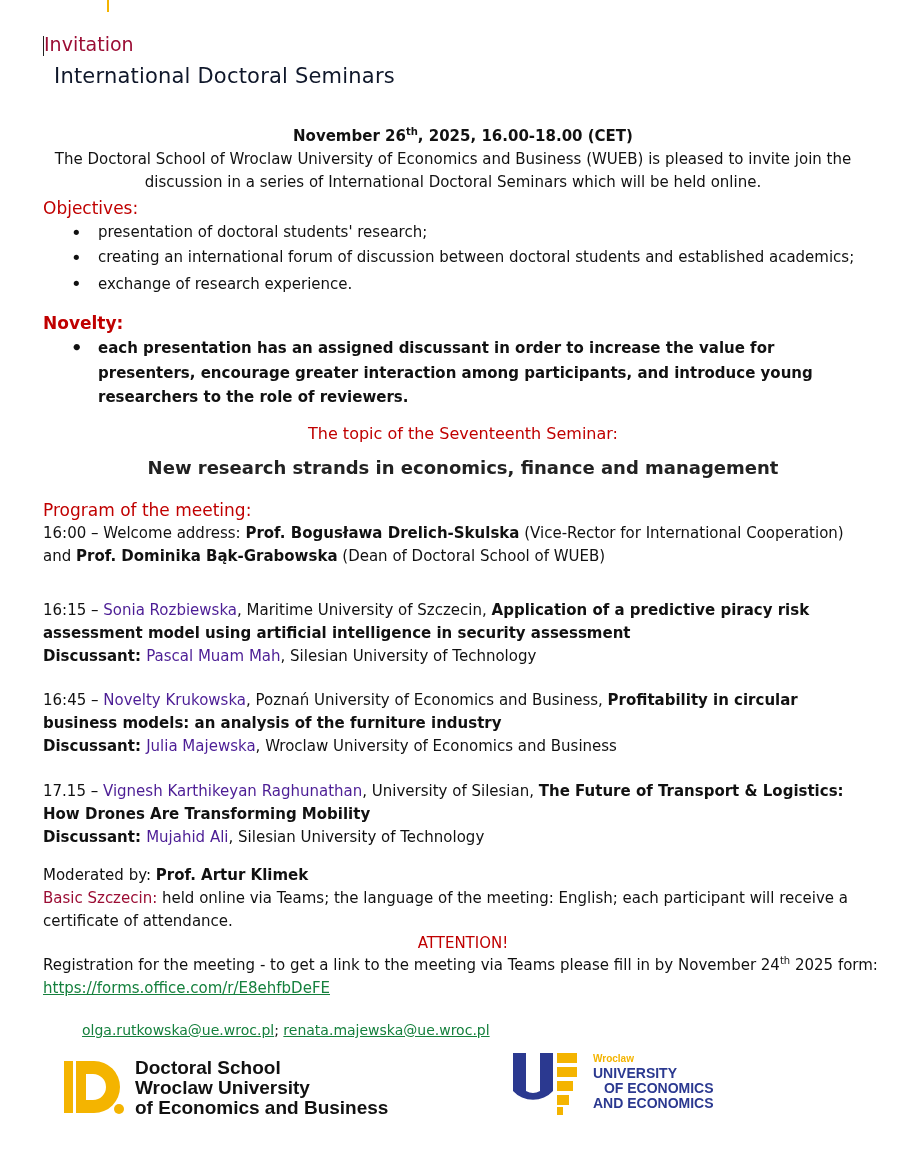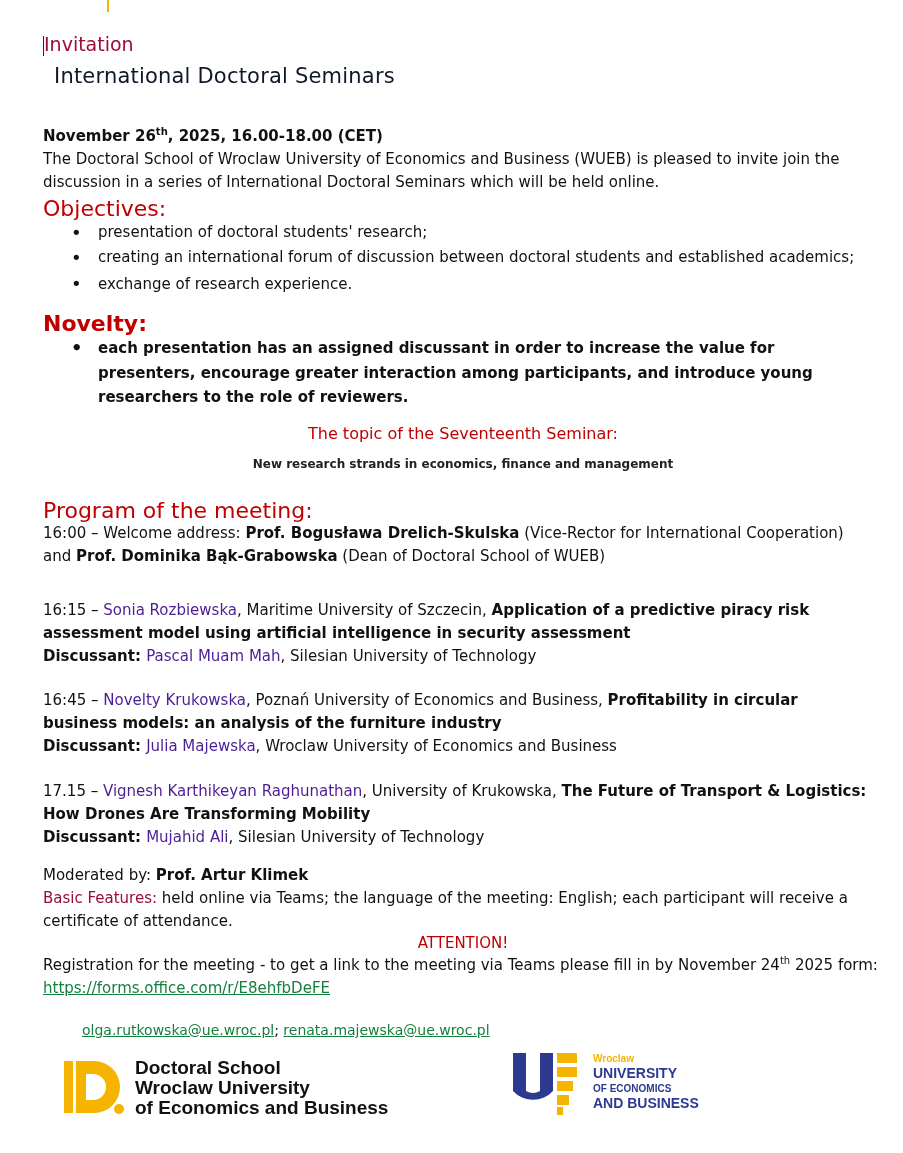--- a/index.html
+++ b/index.html
@@ -6,42 +6,42 @@
   body {
     width: 903px; height: 1153px; position: relative; overflow: hidden;
     font-family: "DejaVu Sans", sans-serif; color: #111111;
   }
   .top-mark { position: absolute; left: 107px; top: 0; width: 2px; height: 12px; background: #f4b400; }
   .cursor { position: absolute; left: 43px; top: 36px; width: 1px; height: 20px; background: #222; }
   .abs { position: absolute; white-space: nowrap; }
   .invitation { left: 44px; top: 33px; font-size: 19px; color: #9b0d34; font-family: "DejaVu Sans", sans-serif; }
   .title { left: 54px; top: 64px; font-size: 21px; color: #0f172a; letter-spacing: 0.2px; }
   .body-text { font-size: 15px; line-height: 23px; color: #111; }
-  .red-head { color: #c00000; font-size: 22px; }
+  .red-head { color: #c00000; font-size: 17px; }
   .bold { font-weight: bold; }
   .blue { color: #4c1d95; }
   .red { color: #c00000; }
   sup { font-size: 10px; line-height: 0; vertical-align: super; }
   ul.bul { list-style: none; margin: 0; padding: 0; }
   ul.bul li { position: relative; padding-left: 55px; }
   ul.bul li::before { content: "•"; position: absolute; left: 28px; font-size: 18px; }
   a.link { color: #15803d; text-decoration: underline; }
   .center { text-align: center; }
   .block { position: absolute; left: 43px; width: 840px; }
 </style>
 </head>
 <body>
 
 <div class="top-mark"></div>
 <div class="cursor"></div>
 
 <div class="abs invitation">Invitation</div>
 <div class="abs title">International Doctoral Seminars</div>
 
-<div class="block body-text" style="top:125px;">
+<div class="block body-text" style="top:125px;text-align:center;">
   <div class="bold"><span>November 26</span><sup>th</sup><span>, 2025, 16.00-18.00 (CET)</span></div>
   <div style="width:820px;">The Doctoral School of Wroclaw University of Economics and Business (WUEB) is pleased to invite join the discussion in a series of International Doctoral Seminars which will be held online.</div>
 </div>
 
 <div class="block body-text" style="top:197px;">
   <div class="red-head">Objectives:</div>
   <ul class="bul" style="margin-top:0px;">
     <li style="line-height:25px;">presentation of doctoral students' research;</li>
     <li style="line-height:25px;">creating an international forum of discussion between doctoral students and established academics;</li>
     <li style="line-height:28px;">exchange of research experience.</li>
@@ -50,48 +50,48 @@
 
 <div class="block body-text" style="top:312px;">
   <div class="red-head bold">Novelty:</div>
   <ul class="bul" style="margin-top:1px;">
     <li class="bold" style="width:760px;line-height:24.5px;">each presentation has an assigned discussant in order to increase the value for presenters, encourage greater interaction among participants, and introduce young researchers to the role of reviewers.</li>
   </ul>
 </div>
 
 <div class="block center" style="top:424px;">
   <div class="red" style="font-size:16px;">The topic of the Seventeenth Seminar:</div>
-  <div class="bold" style="font-size:12px;margin-top:14px;color:#222;">New research strands in economics, finance and management</div>
+  <div class="bold" style="font-size:18px;margin-top:14px;color:#222;">New research strands in economics, finance and management</div>
 </div>
 
 <div class="block body-text" style="top:499px;">
   <div class="red-head">Program of the meeting:</div>
   <div style="width:830px;">
     <span>16:00 – Welcome address: </span><span class="bold">Prof. Bogusława Drelich-Skulska</span><span> (Vice-Rector for International Cooperation) and </span><span class="bold">Prof. Dominika Bąk-Grabowska</span><span> (Dean of Doctoral School of WUEB)</span>
   </div>
 </div>
 
 <div class="block body-text" style="top:599px;width:835px;">
   <div><span>16:15 – </span><span class="blue">Sonia Rozbiewska</span><span>, Maritime University of Szczecin, </span><span class="bold">Application of a predictive piracy risk assessment model using artificial intelligence in security assessment</span></div>
   <div><span class="bold">Discussant: </span><span class="blue">Pascal Muam Mah</span><span>, Silesian University of Technology</span></div>
 </div>
 
 <div class="block body-text" style="top:689px;width:815px;">
   <div><span>16:45 – </span><span class="blue">Novelty Krukowska</span><span>, Poznań University of Economics and Business, </span><span class="bold">Profitability in circular business models: an analysis of the furniture industry</span></div>
   <div><span class="bold">Discussant: </span><span class="blue">Julia Majewska</span><span>, Wroclaw University of Economics and Business</span></div>
 </div>
 
 <div class="block body-text" style="top:780px;width:825px;">
-  <div><span>17.15 – </span><span class="blue">Vignesh Karthikeyan Raghunathan</span><span>, University of Krukowska, </span><span class="bold">The Future of Transport &amp; Logistics: How Drones Are Transforming Mobility</span></div>
+  <div><span>17.15 – </span><span class="blue">Vignesh Karthikeyan Raghunathan</span><span>, University of Silesian, </span><span class="bold">The Future of Transport &amp; Logistics: How Drones Are Transforming Mobility</span></div>
   <div><span class="bold">Discussant: </span><span class="blue">Mujahid Ali</span><span>, Silesian University of Technology</span></div>
 </div>
 
 <div class="block body-text" style="top:864px;width:820px;">
   <div><span>Moderated by: </span><span class="bold">Prof. Artur Klimek</span></div>
-  <div><span style="color:#9b0d34;">Basic Features:</span><span> held online via Teams; the language of the meeting: English; each participant will receive a certificate of attendance.</span></div>
+  <div><span style="color:#9b0d34;">Basic Szczecin:</span><span> held online via Teams; the language of the meeting: English; each participant will receive a certificate of attendance.</span></div>
 </div>
 
 <div class="block center red" style="top:932px;font-size:15px;line-height:22px;">ATTENTION!</div>
 
 <div class="block body-text" style="top:954px;width:850px;">
   <div><span>Registration for the meeting - to get a link to the meeting via Teams please fill in by November 24</span><sup>th</sup><span> 2025 form:</span></div>
   <div><a class="link" href="#">https://forms.office.com/r/E8ehfbDeFE</a></div>
 </div>
 
 <div class="abs" style="left:82px;top:1022px;font-size:14px;">
@@ -116,16 +116,16 @@
     <path d="M0 2 H13 V40 A14 14 0 0 0 27 40 V2 H40 V40 A27 27 0 0 1 0 40 Z" fill="#2b3990"></path>
     <rect x="44" y="2" width="20" height="10" fill="#f4b400"></rect>
     <rect x="44" y="16" width="20" height="10" fill="#f4b400"></rect>
     <rect x="44" y="30" width="16" height="10" fill="#f4b400"></rect>
     <rect x="44" y="44" width="12" height="10" fill="#f4b400"></rect>
     <rect x="44" y="56" width="6" height="8" fill="#f4b400"></rect>
   </svg>
   <div class="abs" style="left:80px;top:0px;font-family:'Liberation Sans',sans-serif;line-height:15px;">
     <div style="color:#f4b400;font-size:10px;font-weight:bold;">Wroclaw</div>
     <div style="color:#2b3990;font-size:14px;font-weight:bold;">UNIVERSITY</div>
-    <div style="color:#2b3990;font-size:10px;font-weight:bold;">OF ECONOMICS</div>
-    <div style="color:#2b3990;font-size:14px;font-weight:bold;">AND BUSINESS</div>
+    <div style="color:#2b3990;font-size:14px;font-weight:bold;text-align:right;">OF ECONOMICS</div>
+    <div style="color:#2b3990;font-size:14px;font-weight:bold;">AND ECONOMICS</div>
   </div>
 </div>
 
 </body></html>

